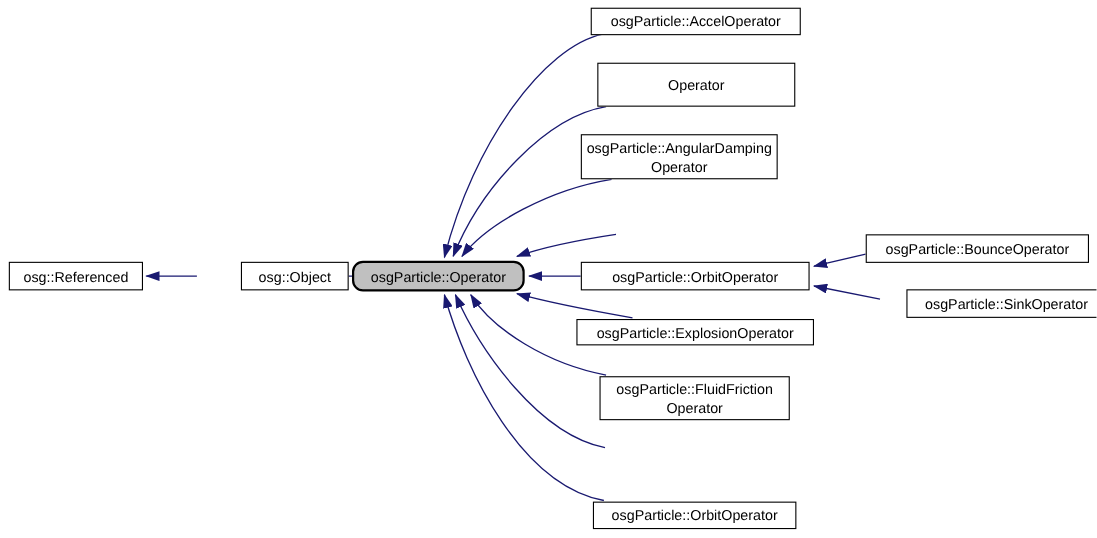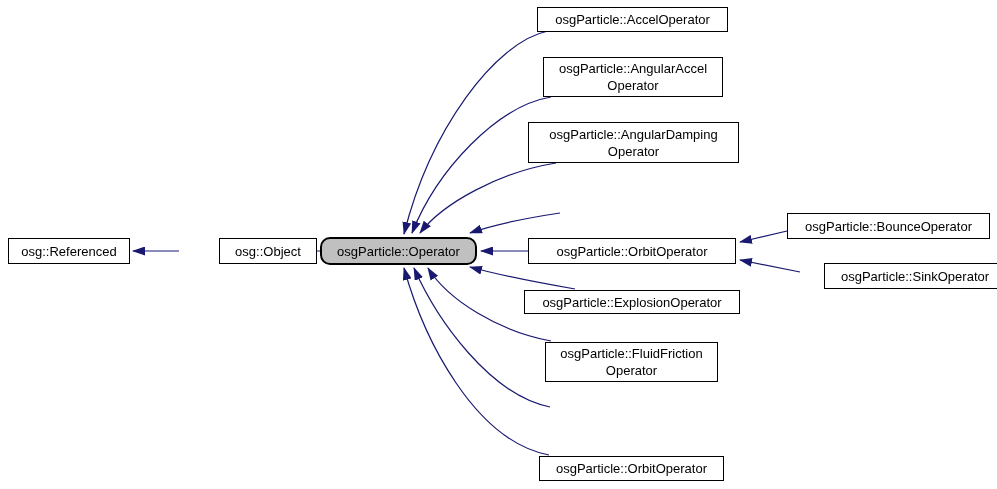--- a/index.html
+++ b/index.html
@@ -42,21 +42,21 @@
   .n-operator {
     background: #c0c0c0;
     border-width: 2px;
     border-radius: 10px;
   }
   .n-referenced       { left: 8px;   top: 238px; width: 122px; height: 26px; }
   .n-object           { left: 179px; top: 238px; width: 98px;  height: 26px; margin-left: 40px; }
   .n-operator         { left: 320px; top: 237px; width: 157px; height: 28px; }
   .n-accel            { left: 537px; top: 7px;   width: 191px; height: 25px; }
   .n-angular-accel    { left: 543px; top: 57px;  width: 180px; height: 40px; }
-  .n-angular-damping  { left: 528px; top: 122px; width: 211px; height: 41px; }
+  .n-angular-damping  { left: 528px; top: 122px; width: 179px; height: 41px; }
   .n-damping          { left: 524px; top: 189px; width: 216px; height: 24px; }
   .n-domain           { left: 528px; top: 238px; width: 208px; height: 26px; }
   .n-explosion        { left: 524px; top: 290px; width: 216px; height: 24px; }
   .n-fluid-friction   { left: 545px; top: 342px; width: 173px; height: 40px; }
   .n-force            { left: 537px; top: 407px; width: 190px; height: 24px; }
   .n-orbit            { left: 539px; top: 456px; width: 185px; height: 25px; }
   .n-bounce           { left: 787px; top: 213px; width: 203px; height: 26px; }
   .n-sink             { left: 824px; top: 263px; width: 182px; height: 26px; }
 </style>
 </head>
@@ -97,21 +97,20 @@
 
   <div class="node n-operator">
     <span class="line">osgParticle::Operator</span>
   </div>
 
   <div class="node n-accel">
     <span class="line">osgParticle::AccelOperator</span>
   </div>
 
   <div class="node n-angular-accel">
-    <span class="line">osgParticle::AngularAccel</span>
     <span class="line">Operator</span>
   </div>
 
   <div class="node n-angular-damping">
     <span class="line">osgParticle::AngularDamping</span>
     <span class="line">Operator</span>
   </div>
 
 
   <div class="node n-domain">

